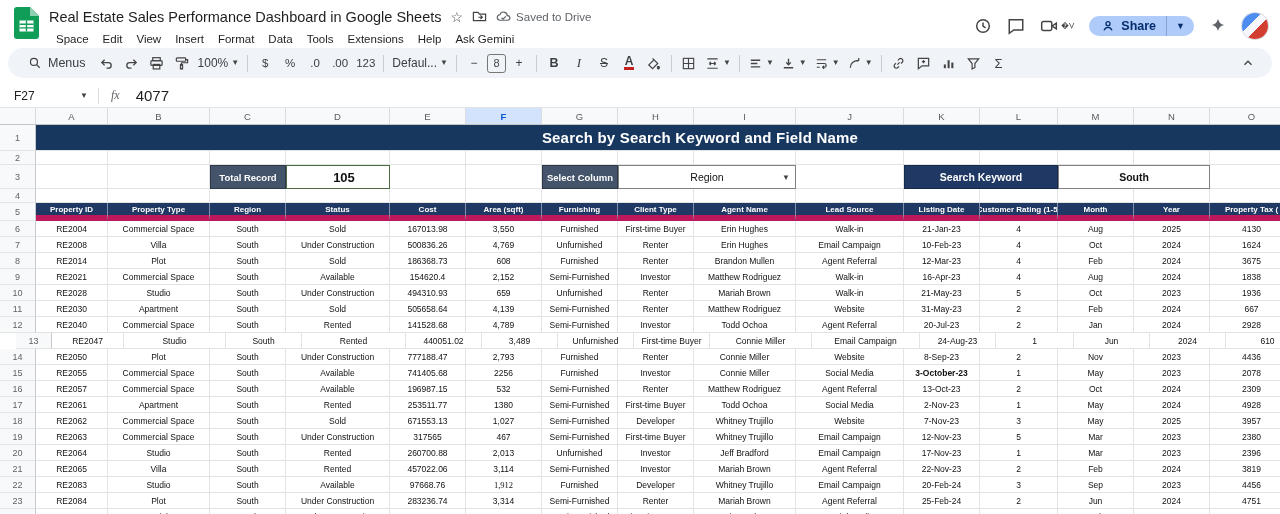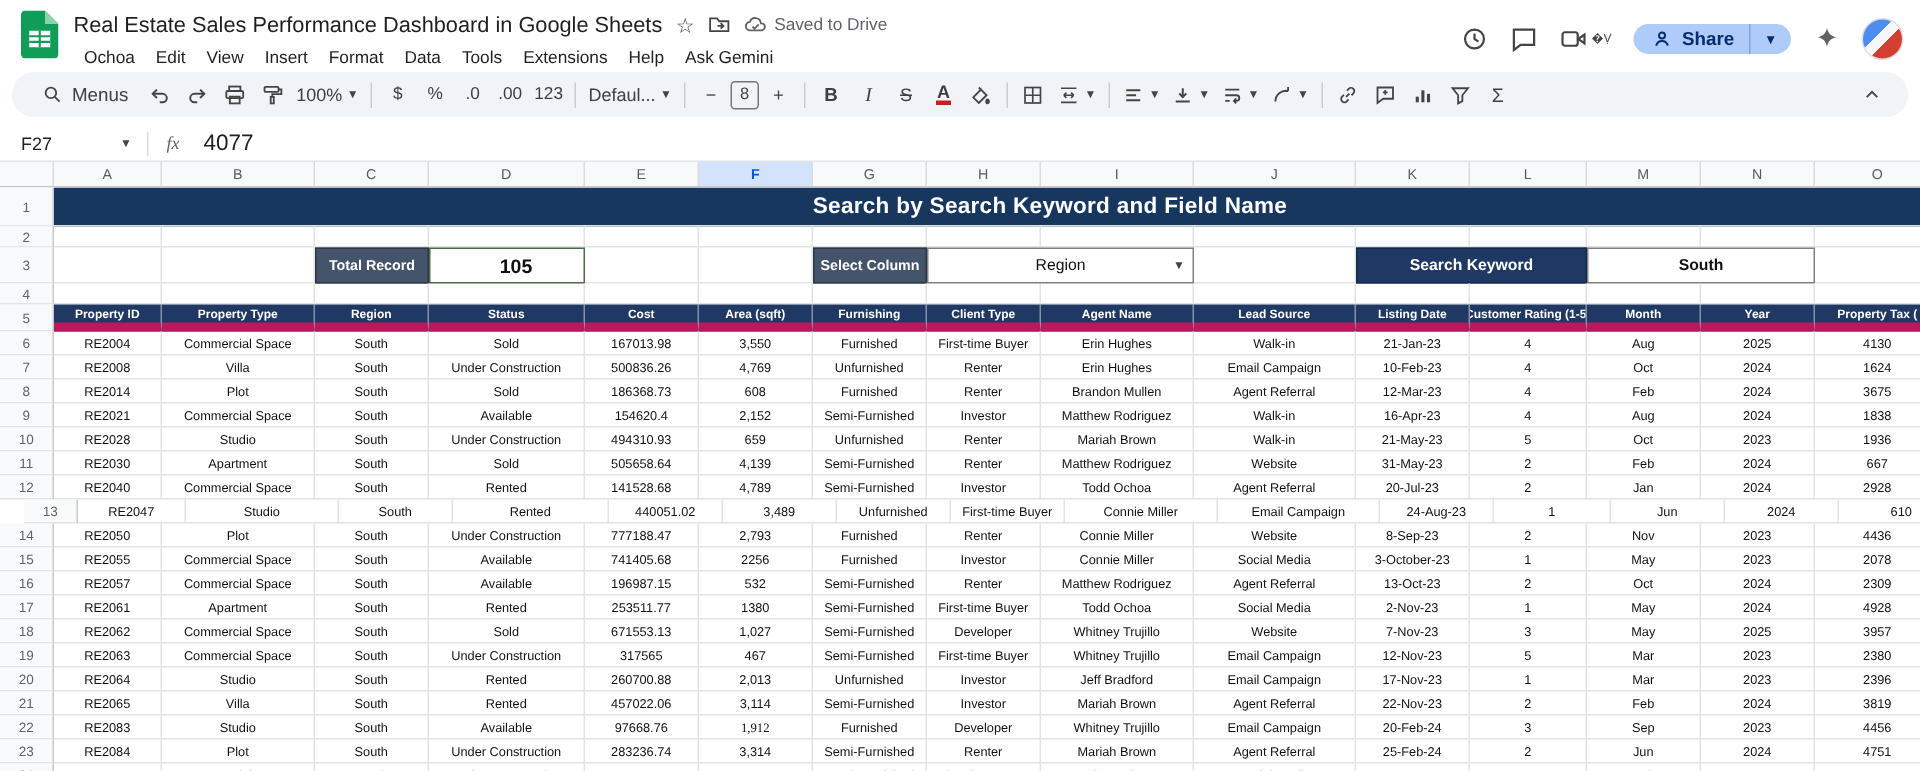--- a/index.html
+++ b/index.html
@@ -91,21 +91,21 @@
         </span>
         <span class="saved">
           <svg class="ic" viewBox="0 0 16 16" width="15" height="15" fill="none" stroke="#5f6368" stroke-width="1.3">
             <path d="M4.5 12a3 3 0 0 1-.3-6A4 4 0 0 1 12 7a2.5 2.5 0 0 1 .6 5H4.5z"></path>
               <path d="M6 9.3l1.5 1.5 3-3"></path>
           </svg>
           <span>Saved to Drive</span>
         </span>
       </div>
       <nav class="menu-row" id="menu-row">
-          <span class="menu-item">Ochoa</span>
+          <span class="menu-item">Space</span>
           <span class="menu-item">Edit</span>
           <span class="menu-item">View</span>
           <span class="menu-item">Insert</span>
           <span class="menu-item">Format</span>
           <span class="menu-item">Data</span>
           <span class="menu-item">Tools</span>
           <span class="menu-item">Extensions</span>
           <span class="menu-item">Help</span>
           <span class="menu-item">Ask Gemini</span>
         </nav>
@@ -561,21 +561,21 @@
         <div class="gcell" style="width: 72px;">RE2055</div>
         <div class="gcell" style="width: 102px;">Commercial Space</div>
         <div class="gcell" style="width: 76px;">South</div>
         <div class="gcell" style="width: 104px;">Available</div>
         <div class="gcell" style="width: 76px;">741405.68</div>
         <div class="gcell" style="width: 76px;">2256</div>
         <div class="gcell" style="width: 76px;">Furnished</div>
         <div class="gcell" style="width: 76px;">Investor</div>
         <div class="gcell" style="width: 102px;">Connie Miller</div>
         <div class="gcell" style="width: 108px;">Social Media</div>
-        <div class="gcell" style="width: 76px;">3-October-23</div>
+        <div class="gcell" style="width: 76px; font-weight: bold;">3-October-23</div>
         <div class="gcell" style="width: 78px;">1</div>
         <div class="gcell" style="width: 76px;">May</div>
         <div class="gcell" style="width: 76px;">2023</div>
         <div class="gcell" style="width: 84px;">2078</div>
       </div>
       <div class="grid-row" style="height: 16px;">
         <div class="gutter">16</div>
         <div class="gcell" style="width: 72px;">RE2057</div>
         <div class="gcell" style="width: 102px;">Commercial Space</div>
         <div class="gcell" style="width: 76px;">South</div>

